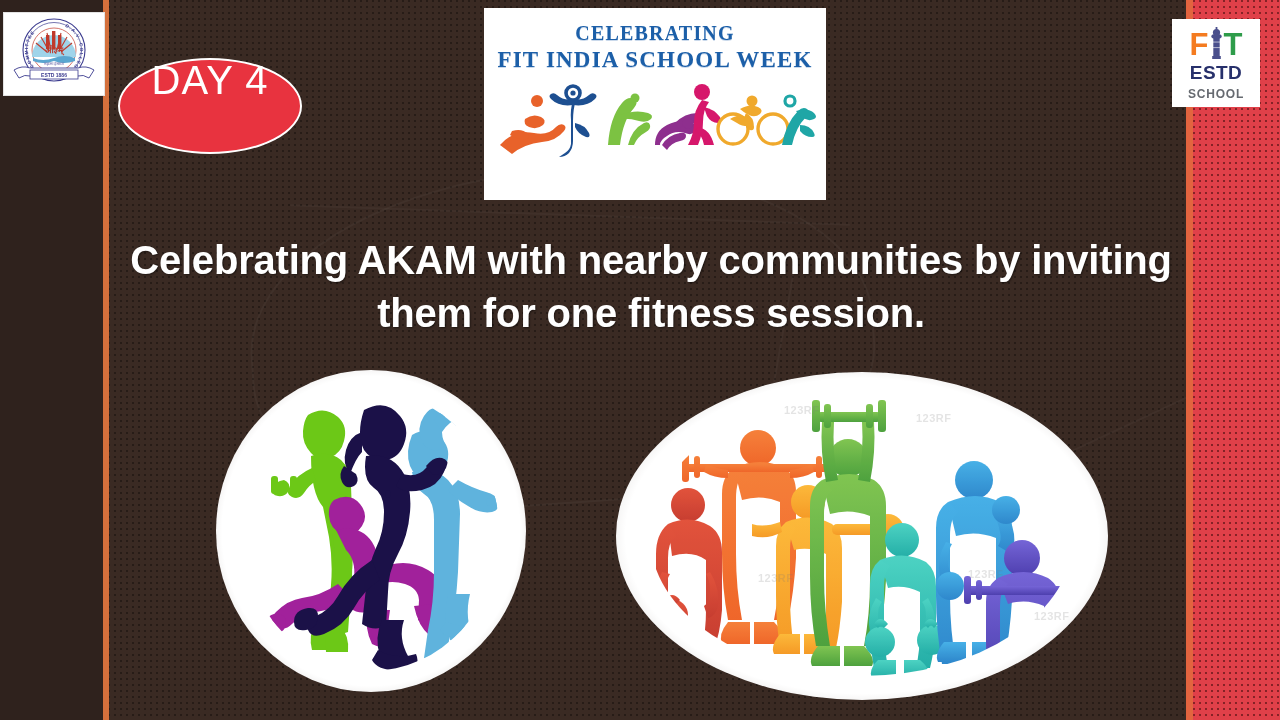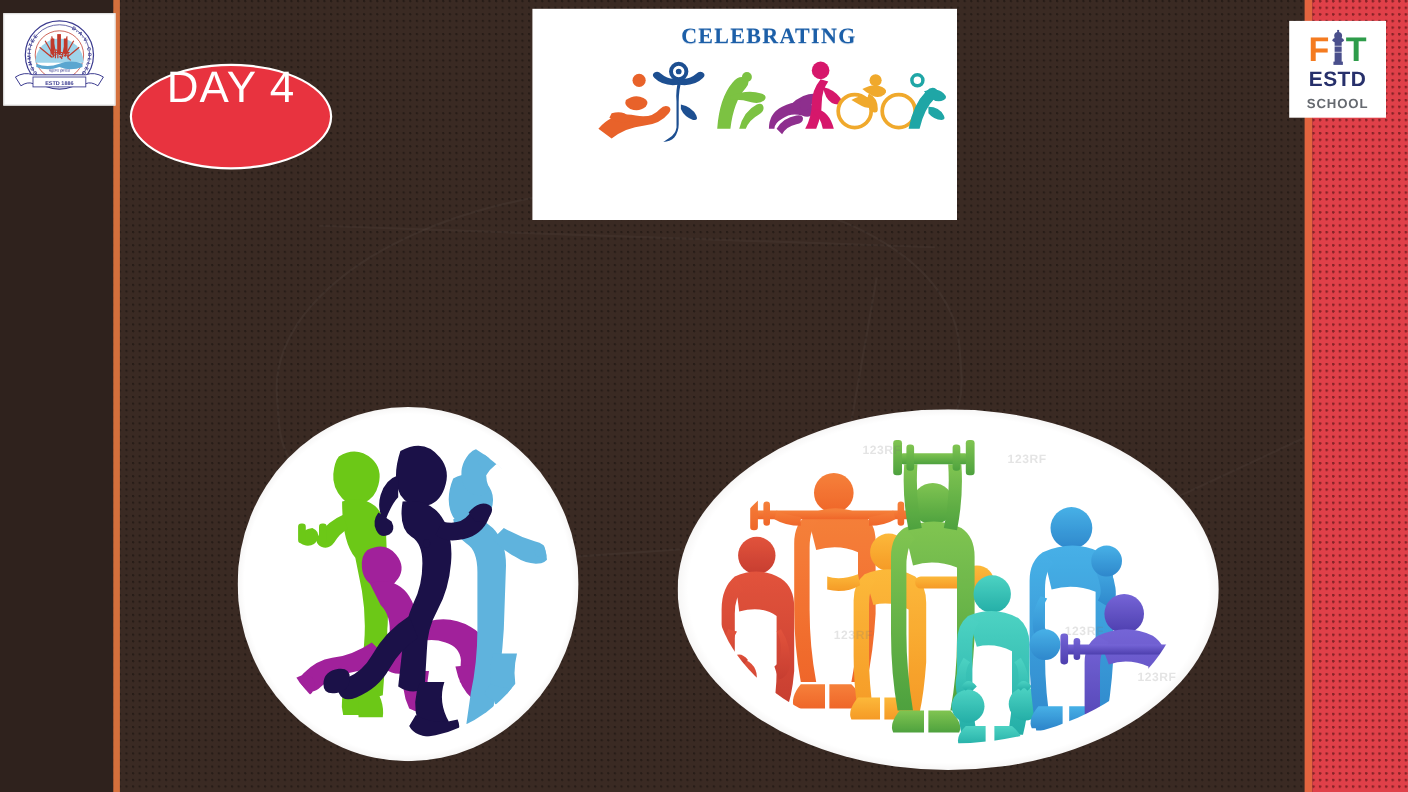--- a/index.html
+++ b/index.html
@@ -101,21 +101,20 @@
 
   
   .header-logo {
     position: absolute;
     left: 484px; top: 8px;
     width: 342px; height: 192px;
     background: #ffffff;
     display: flex;
     flex-direction: column;
     align-items: center;
-    padding-left: 44px;
   }
   .hl-line1, .hl-line2 {
     color: #1c5fa8;
     font-family: "Liberation Serif", serif;
     font-weight: 700;
     letter-spacing: 1.2px;
     text-align: center;
     white-space: nowrap;
     text-shadow: 0 1px 0 rgba(150,180,215,0.5);
   }
@@ -279,20 +278,21 @@
       <text x="50" y="64" text-anchor="middle" font-family="Liberation Sans, sans-serif" font-size="5" font-weight="700" fill="#3b3b8f">ESTD 1886</text>
     </svg>
   </div>
 
   <div class="day-badge">
     <span class="day-badge-label">DAY 4</span>
   </div>
 
   <div class="header-logo">
     <div class="hl-line1">CELEBRATING</div>
+    <div class="hl-line2">FIT INDIA SCHOOL WEEK</div>
     <div class="hl-athletes">
       <svg viewBox="0 0 330 78" xmlns="http://www.w3.org/2000/svg">
 
         <g fill="#e8622a">
           <circle cx="47" cy="22" r="6"></circle>
           <path d="M10 66 q14 -16 34 -12 q14 3 22 -6 q4 -4 8 -2 q3 2 0 6 q-8 10 -22 11 q-18 2 -30 12 Z"></path>
           <path d="M35 40 q8 -6 16 -2 q6 3 2 8 q-6 5 -14 2 q-6 -3 -4 -8 Z"></path>
           <path d="M22 52 q10 -3 16 3 q3 4 -2 5 q-9 1 -16 -4 Z"></path>
         </g>
 
@@ -358,20 +358,21 @@
           <rect x="2.8" y="14.5" width="7.4" height="1.1" fill="#ffffff" opacity="0.55"></rect>
           <rect x="2.8" y="20" width="7.4" height="1.1" fill="#ffffff" opacity="0.55"></rect>
         </svg>
       </span>
       <span class="fit-t">T</span>
     </div>
     <div class="fit-india">ESTD</div>
     <div class="fit-school">SCHOOL</div>
   </div>
 
+  <div class="headline">Celebrating AKAM with nearby communities by inviting them for one fitness session.</div>
 
   <div class="photo photo-left">
     <div class="photo-oval"></div>
     <div class="photo-art">
       <svg viewBox="0 0 310 322" xmlns="http://www.w3.org/2000/svg">
         <defs>
           <clipPath id="clipL">
               <ellipse cx="155" cy="161" rx="128" ry="140"></ellipse>
             </clipPath>
         </defs>

